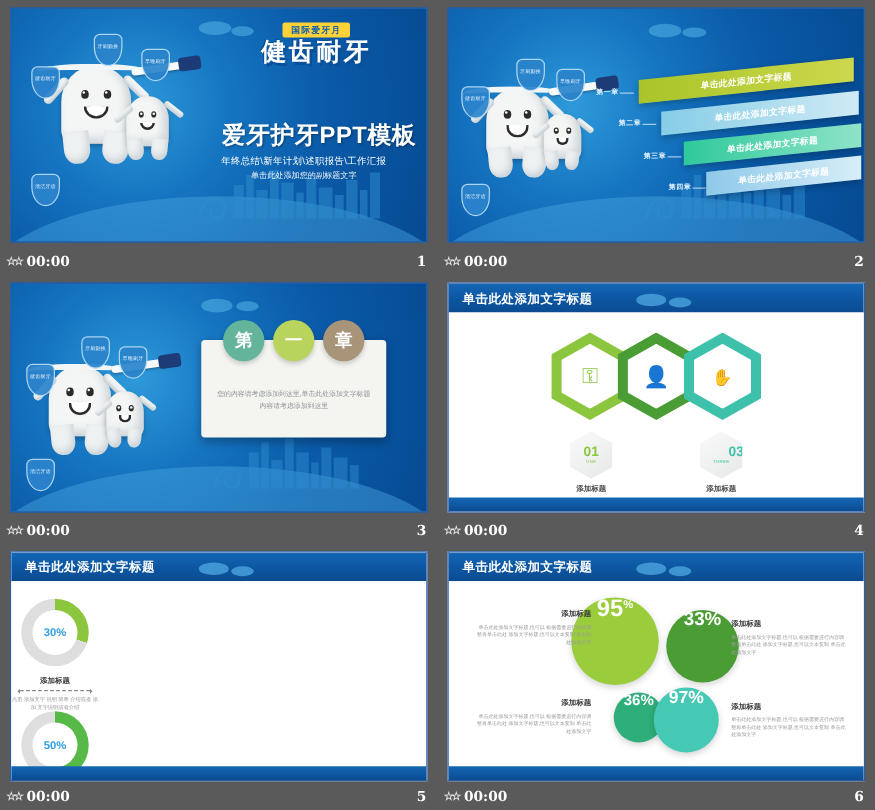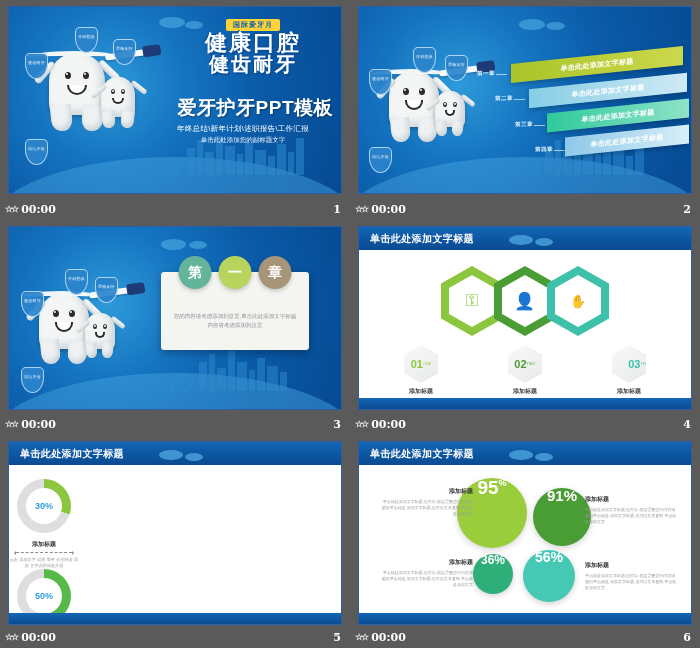--- a/index.html
+++ b/index.html
@@ -176,21 +176,21 @@
     display:flex; align-items:center; justify-content:center;
     font-size:17px;
   }
   .hex + .hex { margin-left:-9px; }
   .numrow { position:absolute; left:50%; transform:translateX(-50%); top:95px; display:flex; gap:40px; }
   .numcol { width:64px; text-align:center; }
   .numhex {
     width:34px; height:38px; margin:0 auto;
     background:linear-gradient(145deg,#fafafa,#e6e8e8);
     clip-path:polygon(50% 0%,100% 25%,100% 75%,50% 100%,0% 75%,0% 25%);
-    display:flex; flex-direction:row; align-items:center; justify-content:center;
+    display:flex; flex-direction:column; align-items:center; justify-content:center;
   }
   .numhex .n { font-size:11px; font-weight:bold; line-height:10px; }
   .numhex .nl { font-size:3.5px; letter-spacing:.3px; }
   .numcol .cap { margin-top:4px; font-size:6px; font-weight:bold; color:#4a4a4a; }
   .numcol .desc { margin-top:2px; font-size:4px; line-height:5.5px; color:#9a9a9a; }
 
   
   .donutrow { position:absolute; top:14px; left:0; right:0; display:flex; justify-content:space-around;flex-direction:column; }
   .dcol { width:70px; text-align:center; }
   .donut {
@@ -269,21 +269,20 @@
       <div style="position:absolute;left:20px;top:44px;width:90px;height:12px;border-top:5px solid #f3f6f6;border-radius:60% 60% 0 0;"></div>
       <div class="brush" style="left:96px;top:44px;transform:rotate(-8deg);"></div>
 
       <div class="shield" style="left:16px;top:46px;">健齿耐牙</div>
       <div class="shield" style="left:66px;top:20px;">牙刷勤换</div>
       <div class="shield" style="left:104px;top:32px;">早晚刷牙</div>
       <div class="shield" style="left:16px;top:132px;">清洁牙齿</div>
 
       <div class="banner">
         <div class="tag">国际爱牙月</div>
-        <div class="l1">健康口腔</div>
         <div class="l2">健齿耐牙</div>
       </div>
       <div class="s1-title">
         <div class="big">爱牙护牙PPT模板</div>
         <div class="sub1">年终总结\新年计划\述职报告\工作汇报</div>
         <div class="sub2">单击此处添加您的副标题文字</div>
       </div>
     </div>
     <div class="footer">
       <span class="left">
@@ -459,30 +458,20 @@
               <span class="n" style="color:#8cc63e;">01</span>
               <span class="nl" style="color:#8cc63e;">ONE</span>
             </div>
             <div class="cap">添加标题</div>
             <div class="desc">单击添加文字 单击添加
 单击添加文字 单击添加
 单击添加文字</div>
           </div>
           <div class="numcol">
             <div class="numhex">
-              <span class="n" style="color:#4a9c34;">02</span>
-              <span class="nl" style="color:#4a9c34;">TWO</span>
-            </div>
-            <div class="cap">添加标题</div>
-            <div class="desc">单击添加文字 单击添加
-单击添加文字 单击添加
-单击添加文字</div>
-          </div>
-          <div class="numcol">
-            <div class="numhex">
               <span class="n" style="color:#3ec1ab;padding-left:24px;">03</span>
               <span class="nl" style="color:#3ec1ab;">THREE</span>
             </div>
             <div class="cap">添加标题</div>
             <div class="desc">单击添加文字 单击添加
 单击添加文字 单击添加
 单击添加文字</div>
           </div>
         </div>
       </div>
@@ -566,27 +555,27 @@
         <span class="hcloud" style="width:24px;height:10px;left:150px;top:8px;"></span>
         <span class="hcloud" style="width:18px;height:8px;left:176px;top:11px;"></span>
       </div>
       <div class="wbody">
         <div class="piewrap">
           <div class="pie" style="width:70px;height:70px;left:-4px;top:0;background:#9acd3c;">
             <span class="pv" style="font-size:19px;">95</span>
             <span style="font-size:9px;">%</span>
           </div>
           <div class="pie" style="width:58px;height:58px;left:72px;top:10px;background:#4a9c34;">
-            <span class="pv" style="font-size:15px;">91%</span>
-          </div>
-          <div class="pie" style="width:40px;height:40px;left:12px;top:76px;background:#2eae79;">
+            <span class="pv" style="font-size:15px;">33%</span>
+          </div>
+          <div class="pie" style="width:40px;height:40px;left:30px;top:76px;background:#2eae79;">
             <span class="pv" style="font-size:12px;">36%</span>
           </div>
           <div class="pie" style="width:52px;height:52px;left:62px;top:72px;background:#46c9b4;">
-            <span class="pv" style="font-size:14px;">56%</span>
+            <span class="pv" style="font-size:14px;">97%</span>
           </div>
         </div>
 
         <div class="s6txt" style="left:22px;top:22px;text-align:right;">
           <div class="t">添加标题</div>
           <div class="d">单击此处添加文字标题,也可以
 根据需要进行内容调整再单击此处
 添加文字标题,也可以文本复制
 单击此处添加文字</div>
         </div>

